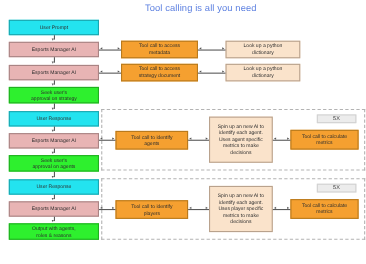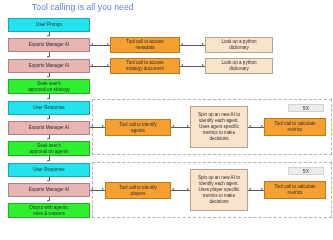--- a/index.html
+++ b/index.html
@@ -8,21 +8,21 @@
     background:#ffffff;
     font-family:"Liberation Sans","DejaVu Sans",sans-serif;
     overflow:hidden;
     position:relative;
   }
   #canvas{position:absolute;inset:0;width:333px;height:222px;}
 
   .title{
     position:absolute;
     left:0;top:2px;width:333px;
-    text-align:left;
+    text-align:center;
     font-size:8.5px;
     color:#5b7fe0;
     letter-spacing:.1px;
     white-space:nowrap;
   }
   
   .title{text-indent:32px;}
 
   .node{
     position:absolute;

